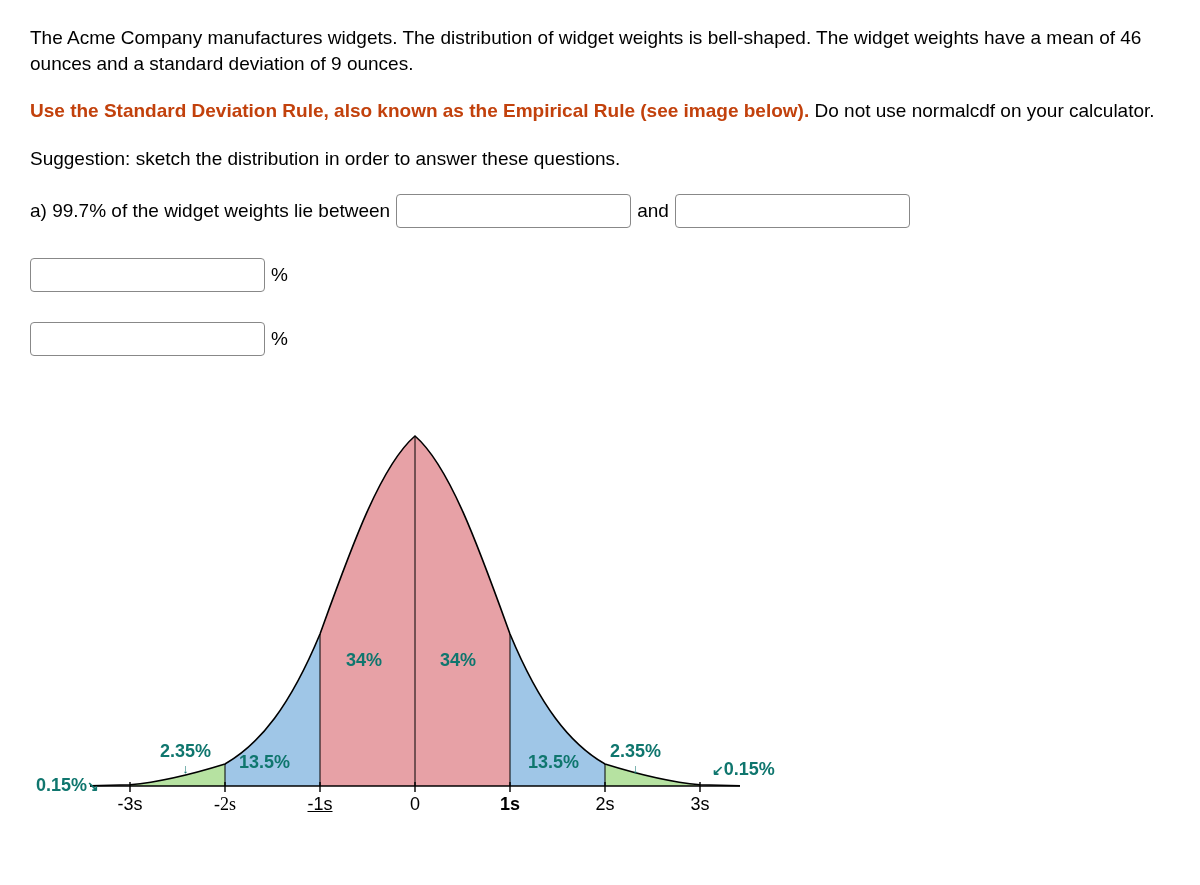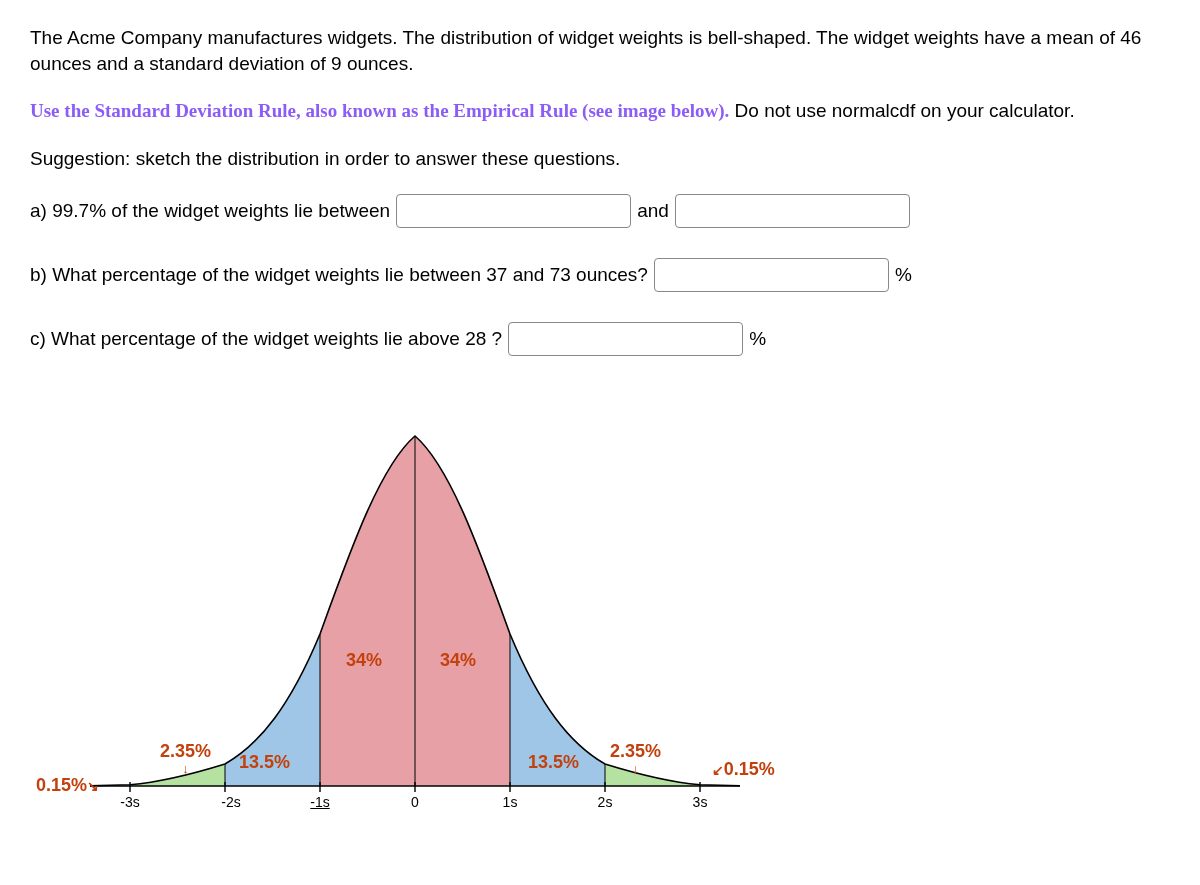--- a/index.html
+++ b/index.html
@@ -13,23 +13,22 @@
       color: #000;
       padding: 25px 30px;
       width: 1200px;
       background: #fff;
     }
     .para {
       margin-bottom: 22px;
       line-height: 1.35;
     }
     .red {
-      color: #8b5cf6;
+      color: #c2410c;
       font-weight: bold;
-      font-family: Liberation Serif, serif;
     }
     .question-line {
       display: flex;
       align-items: center;
       flex-wrap: wrap;
       gap: 6px;
       margin-bottom: 30px;
     }
     input.blank {
       border: 1px solid #888;
@@ -45,26 +44,26 @@
       width: 770px;
       height: 430px;
     }
     svg {
       display: block;
     }
     .pct-label {
       position: absolute;
       font-size: 18px;
       font-weight: bold;
-      color: #c2410c;
+      color: #0f766e;
       white-space: nowrap;
     }
     .axis-label {
       position: absolute;
-      font-size: 14px;
+      font-size: 18px;
       color: #000;
       transform: translateX(-50%);
       white-space: nowrap;
     }
     .arrow-down {
       font-size: 13px;
       line-height: 1;
       display: block;
       text-align: center;
     }
@@ -81,27 +80,25 @@
 <p class="para">Suggestion: sketch the distribution in order to answer these questions.</p>
 
 <div class="question-line">
   <span>a) 99.7% of the widget weights lie between </span>
   <input class="blank" type="text" style="">
   <span> and </span>
   <input class="blank" type="text" style="">
 </div>
 
 <div class="question-line">
-  <span>b) What percentage of the widget weights lie between 37 and 73 ounces? </span>
   <input class="blank" type="text" style="">
   <span> %</span>
 </div>
 
 <div class="question-line">
-  <span>c) What percentage of the widget weights lie above 28 ? </span>
   <input class="blank" type="text" style="">
   <span> %</span>
 </div>
 
 <div class="chart-wrap">
   <svg width="770" height="430" viewBox="0 0 770 430">
 
     <path d="M100,400 L100,398.8 C120,397 150,392 195,378 L195,400 Z" fill="#b6e2a1" stroke="none"></path>
 
     <path d="M195,400 L195,378 C230,358 260,320 290,248 L290,400 Z" fill="#9fc6e7" stroke="none"></path>
@@ -144,19 +141,19 @@
   <div class="pct-label" style="left:410px; top:264px;">34%</div>
   <div class="pct-label" style="left:498px; top:366px;">13.5%</div>
   <div class="pct-label" style="left:580px; top:355px;">
     <span>2.35%</span><span class="arrow-down">↓</span>
   </div>
   <div class="pct-label" style="left:682px; top:373px;">
     <span style="font-size:14px;">↙</span><span>0.15%</span>
   </div>
 
   <div class="axis-label" style="left:100px; top:408px;">-3s</div>
-  <div class="axis-label" style="left:201px; top:408px;">-2s</div>
+  <div class="axis-label" style="left:195px; top:408px;font-family:Liberation Serif, serif;">-2s</div>
   <div class="axis-label" style="left:290px; top:408px;text-decoration:underline;">-1s</div>
   <div class="axis-label" style="left:385px; top:408px;">0</div>
-  <div class="axis-label" style="left:480px; top:408px;">1s</div>
+  <div class="axis-label" style="left:480px; top:408px;font-weight:bold;">1s</div>
   <div class="axis-label" style="left:575px; top:408px;text-align:center;">2s</div>
   <div class="axis-label" style="left:670px; top:408px;">3s</div>
 </div>
 
 </body></html>

